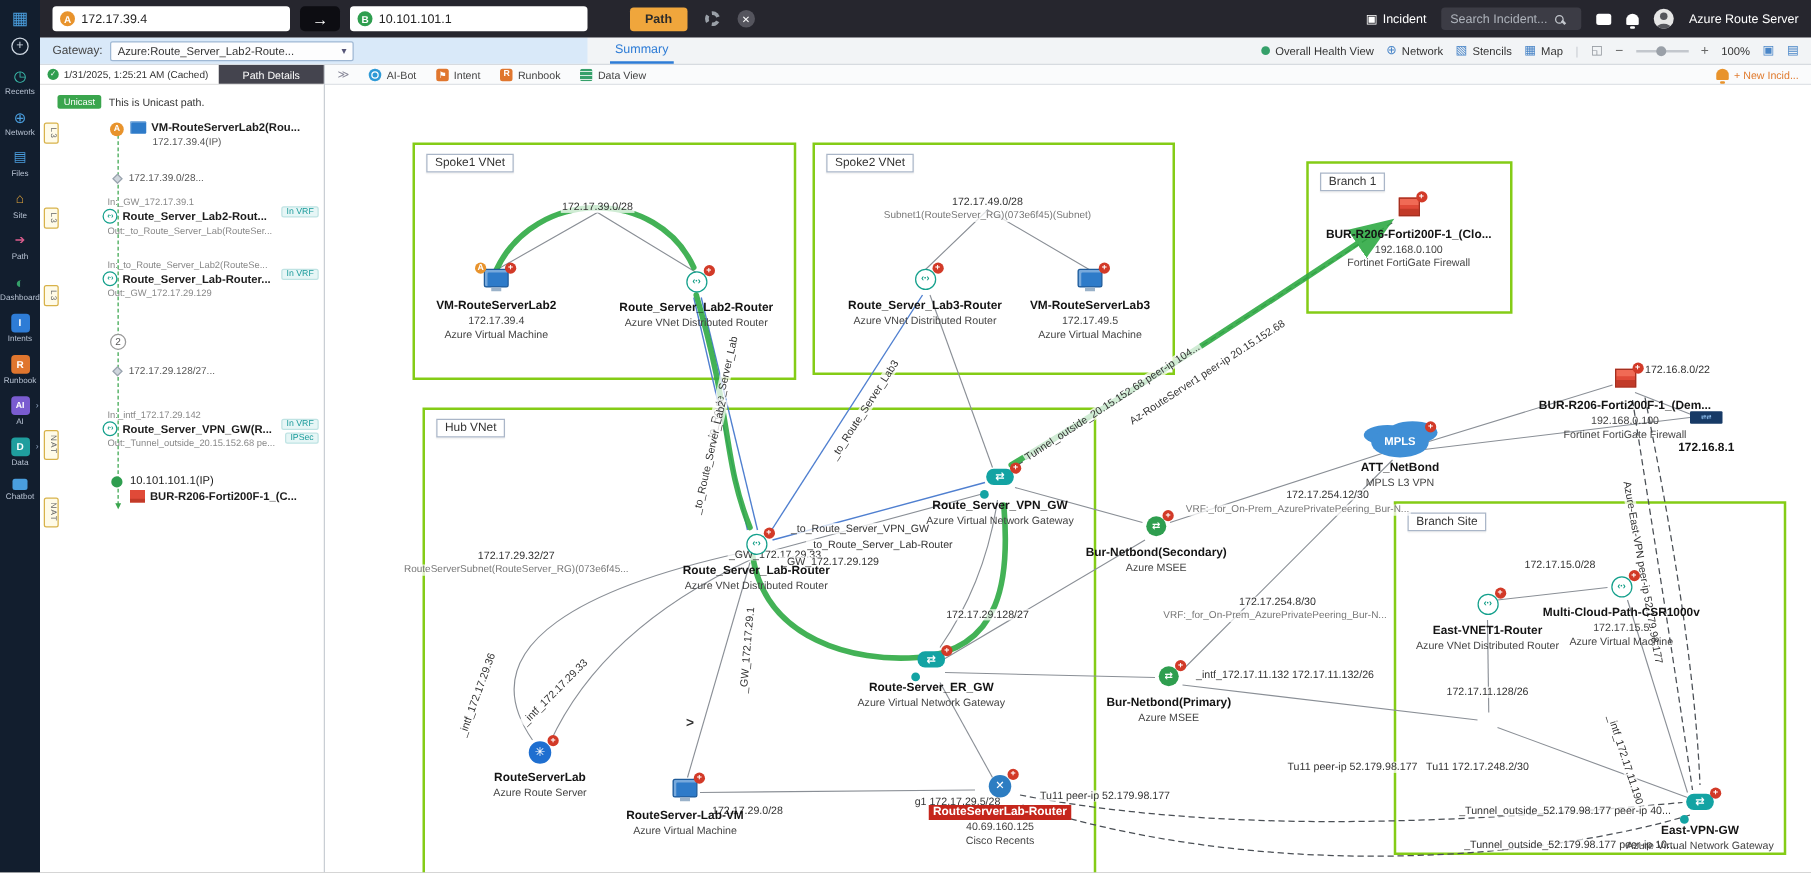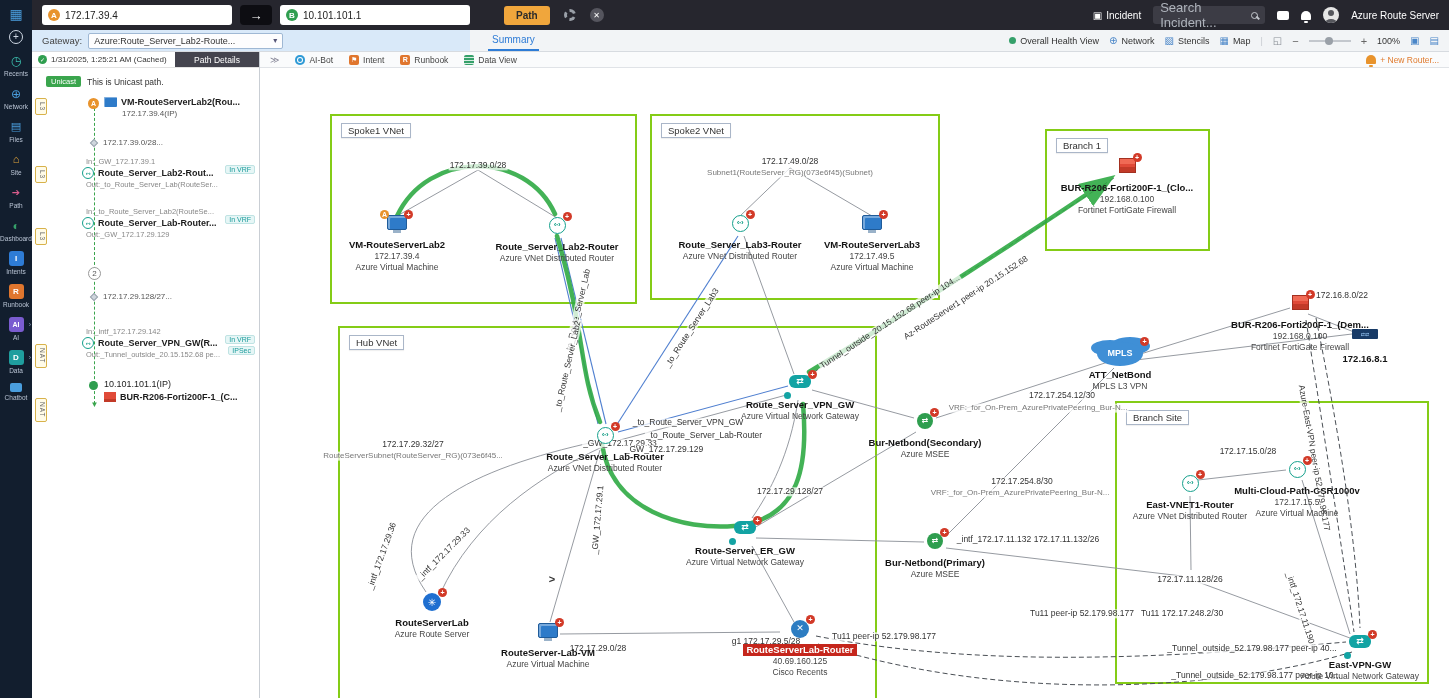--- a/index.html
+++ b/index.html
@@ -11,21 +11,21 @@
   .inp{height:20px;width:190px;background:#fff;border-radius:3px;display:flex;align-items:center;gap:5px;padding:0 6px;font-size:10px;color:#222}
   .cbadge{width:12px;height:12px;border-radius:50%;color:#fff;font-size:8px;font-weight:bold;display:flex;align-items:center;justify-content:center;flex:0 0 auto}
   .cbadge.a{background:#e8932c}.cbadge.b{background:#2f9e4f}
   .arrowbtn{width:32px;height:20px;background:#0d0d12;border-radius:4px;color:#fff;display:flex;align-items:center;justify-content:center;font-size:13px;cursor:pointer}
   .pathbtn{height:19px;background:#f0a63c;border-radius:3px;color:#2b2b2b;font-weight:bold;font-size:10px;padding:0 12px;display:flex;align-items:center;margin-left:26px}
   .gear{width:12px;height:12px;border:3px dashed #9aa0a8;border-radius:50%;margin-left:6px}
   .closex{width:14px;height:14px;border-radius:50%;background:#55555e;color:#fff;font-size:8px;display:flex;align-items:center;justify-content:center;margin-left:6px}
   .tb-right{margin-left:auto;display:flex;align-items:center;gap:12px;color:#fff;font-size:10px}
   .inc{display:flex;align-items:center;gap:4px}
   .incic{font-size:10px;color:#fff}
-  .tsearch{background:#3c3c45;border-radius:3px;height:18px;display:flex;align-items:center;gap:6px;padding:0 7px;color:#aeb3bb;font-size:13px;width:112px}
+  .tsearch{background:#3c3c45;border-radius:3px;height:18px;display:flex;align-items:center;gap:6px;padding:0 7px;color:#aeb3bb;font-size:10px;width:112px}
   .mag{width:7px;height:7px;border:1.5px solid #c3c7cd;border-radius:50%;position:relative;display:inline-block;flex:0 0 auto}
   .mag::after{content:'';position:absolute;width:4px;height:1.5px;background:#c3c7cd;transform:rotate(45deg);right:-3px;bottom:-1px}
   .chatic{width:12px;height:9px;background:#fff;border-radius:2px;position:relative}
   .chatic::after{content:'';position:absolute;left:2px;bottom:-3px;border:3px solid transparent;border-top-color:#fff}
   .bellic{width:10px;height:9px;background:#fff;border-radius:5px 5px 1px 1px;position:relative}
   .bellic::after{content:'';width:4px;height:2px;background:#fff;border-radius:2px;bottom:-3px;left:3px;position:absolute}
   .bellic.orange,.bellic.orange::after{background:#e8932c}
   .av{width:16px;height:16px;border-radius:50%;background:#e6e6e6;position:relative;overflow:hidden}
   .av::before{content:'';position:absolute;top:3px;left:5px;width:6px;height:6px;border-radius:50%;background:#55565c}
   .av::after{content:'';position:absolute;bottom:-4px;left:2px;width:12px;height:8px;border-radius:50%;background:#55565c}
@@ -387,21 +387,21 @@
         <span class="tb-ic tbi-runbook">R</span>
         <span>Runbook</span>
       </span>
       <span class="tb-tab">
         <span class="tb-ic tbi-dataview"></span>
         <span>Data View</span>
       </span>
     </span>
   <span class="newinc">
     <span class="bellic orange"></span>
-    <span>+ New Router...</span>
+    <span>+ New Incid...</span>
   </span>
 </div>
 
 <div id="map-canvas">
   <svg id="edges" width="1189" height="630">
     <defs>
       <marker id="ah" markerWidth="9" markerHeight="8" refX="6" refY="3" orient="auto">
         <path d="M0,0 L8,3 L0,6 Z" fill="#2faa44"></path>
       </marker>
     </defs>
@@ -467,21 +467,21 @@
     <div class="flb" style="left: 404px; top: 382px;">_GW_172.17.29.129</div>
     <div class="flb" style="left: 428px; top: 355px;">_to_Route_Server_VPN_GW</div>
     <div class="flb" style="left: 444px; top: 368px;">_to_Route_Server_Lab-Router</div>
     <div class="flb" style="left: 530px; top: 424px;">172.17.29.128/27</div>
     <div class="flb" style="left: 802px; top: 328px;">172.17.254.12/30</div>
     <div class="flb muted" style="left: 778px; top: 340px;">VRF:_for_On-Prem_AzurePrivatePeering_Bur-N...</div>
     <div class="flb" style="left: 762px; top: 414px;">172.17.254.8/30</div>
     <div class="flb muted" style="left: 760px; top: 425px;">VRF:_for_On-Prem_AzurePrivatePeering_Bur-N...</div>
     <div class="flb" style="left: 768px; top: 472px;">_intf_172.17.11.132 172.17.11.132/26</div>
     <div class="flb" style="left: 988px; top: 384px;">172.17.15.0/28</div>
-    <div class="flb" style="left: 930px; top: 512px;">172.17.11.128/26</div>
+    <div class="flb" style="left: 930px; top: 486px;">172.17.11.128/26</div>
     <div class="flb" style="left: 822px; top: 546px;">Tu11 peer-ip 52.179.98.177</div>
     <div class="flb" style="left: 922px; top: 546px;">Tu11 172.17.248.2/30</div>
     <div class="flb" style="left: 624px; top: 569px;">Tu11 peer-ip 52.179.98.177</div>
     <div class="flb" style="left: 506px; top: 574px;">g1 172.17.29.5/28</div>
     <div class="flb" style="left: 338px; top: 581px;">172.17.29.0/28</div>
     <div class="flb" style="left: 992px; top: 581px;">_Tunnel_outside_52.179.98.177 peer-ip 40...</div>
     <div class="flb" style="left: 996px; top: 608px;">_Tunnel_outside_52.179.98.177 peer-ip 10...</div>
     <div class="flb boldlb" style="left: 292px; top: 511px;">&gt;</div>
     <div class="flb" style="left: 318px; top: 244px; transform: translate(-50%, -50%) rotate(-77deg);">_to_Route_Server_Lab</div>
     <div class="flb" style="left: 308px; top: 298px; transform: translate(-50%, -50%) rotate(-77deg);">_to_Route_Server_Lab2</div>

